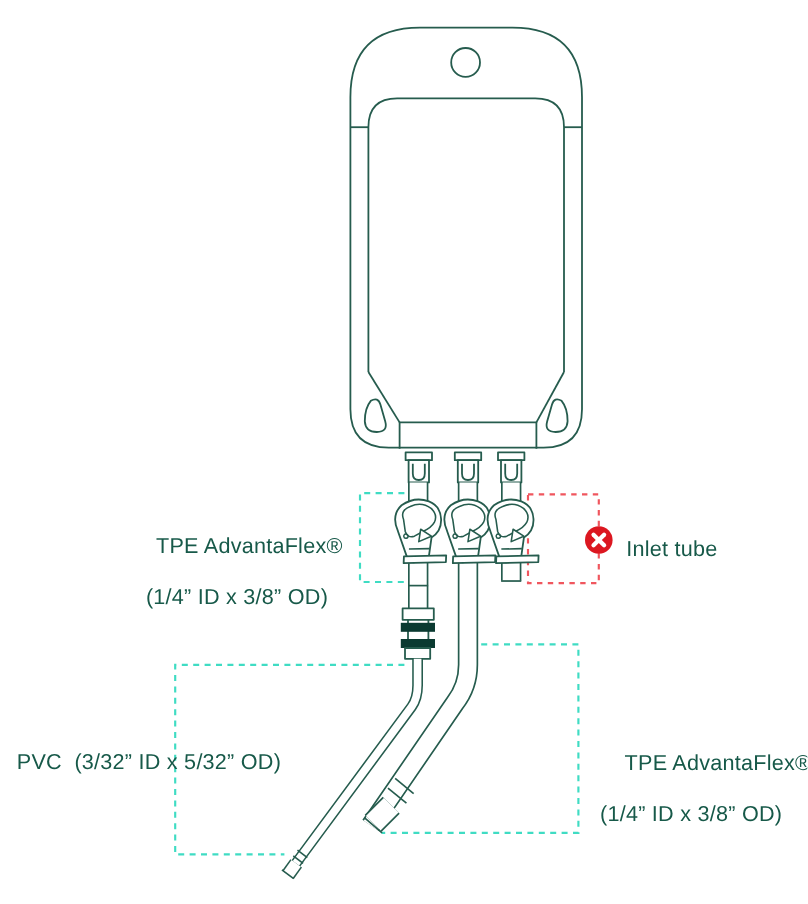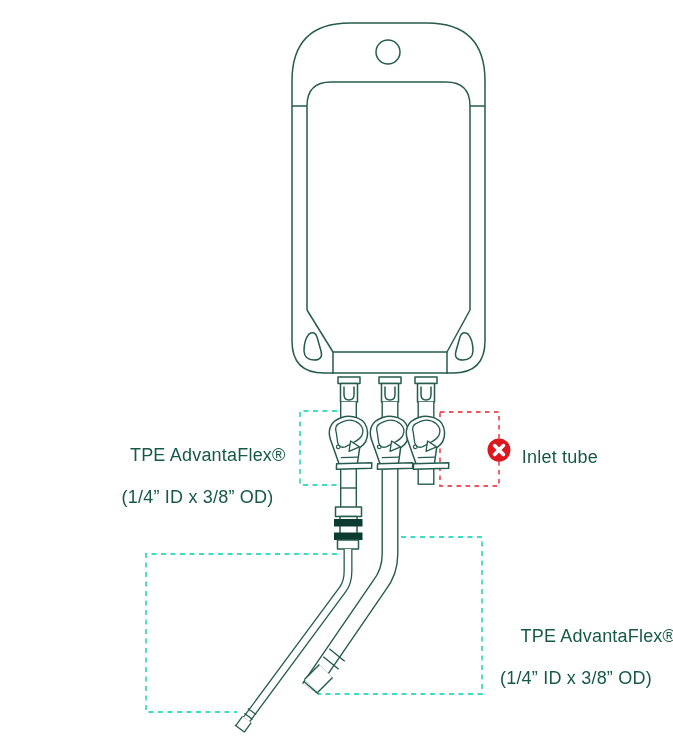--- a/index.html
+++ b/index.html
@@ -145,19 +145,20 @@
 
   <div class="lbl center" style="left:100px;top:424px;width:195px;">
     <span>TPE AdvantaFlex®</span>
     <span class="ln2">(1/4” ID x 3/8” OD)</span>
   </div>
 
   <div class="lbl" style="left:501px;top:426px;">
     <span>Inlet tube</span>
   </div>
 
+  <div class="lbl" style="left:14px;top:625px;">PVC  (3/32” ID x 5/32” OD)</div>
 
   <div class="lbl" style="left:500px;top:605px;">
     <span>TPE AdvantaFlex®</span>
     <span class="ln2">(1/4” ID x 3/8” OD)</span>
   </div>
 
 </div>
 
 </body></html>

